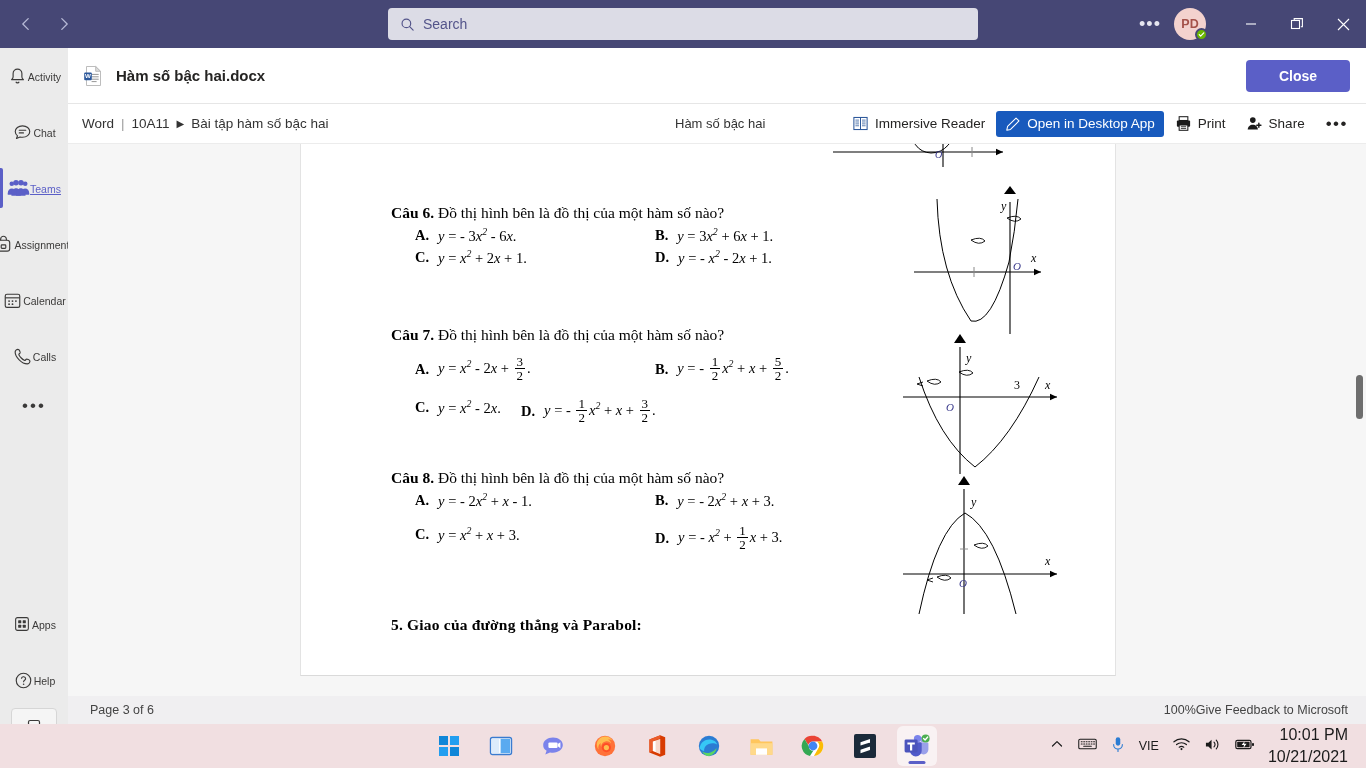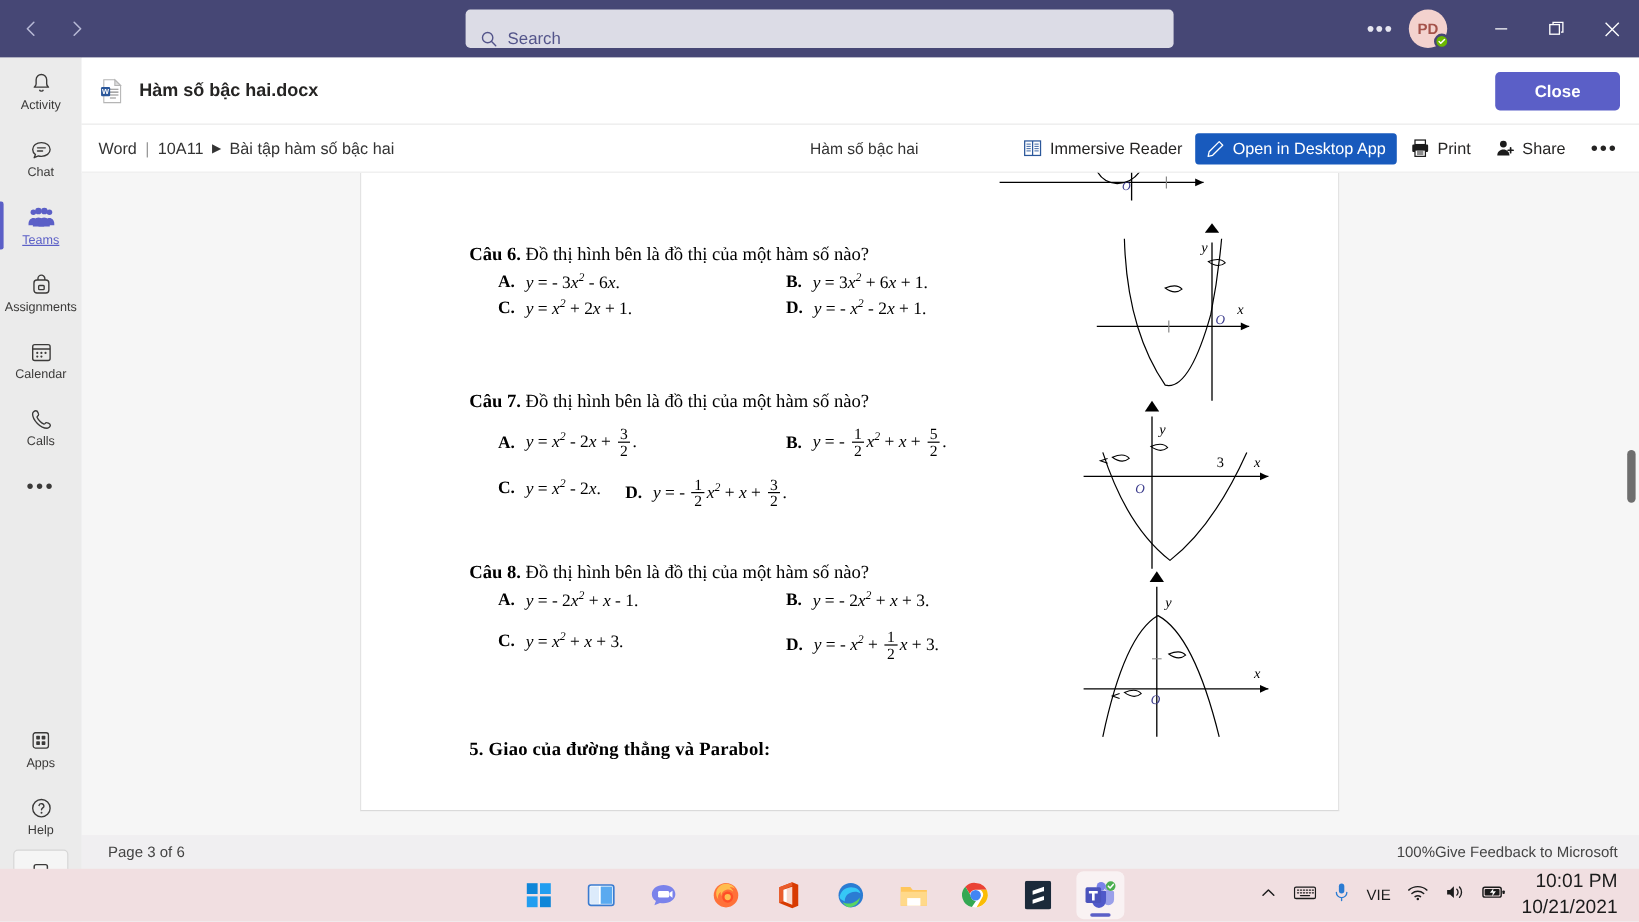--- a/index.html
+++ b/index.html
@@ -18,21 +18,21 @@
   }
   .nav-arrows { display: flex; align-items: center; gap: 6px; margin-left: 10px; }
   .nav-btn {
     width: 32px; height: 32px; display: flex; align-items: center; justify-content: center;
     color: #b7b9d6; cursor: pointer; border-radius: 3px;
   }
   .nav-btn svg { display: block; }
   .search-wrap { position: absolute; left: 388px; top: 8px; width: 590px; height: 32px; }
   .search-box {
     width: 100%; height: 100%; background: #dcdce6; border-radius: 4px;
-    display: flex; align-items: flex-end; padding-left: 12px; cursor: text;
+    display: flex; align-items: center; padding-left: 12px; cursor: text;
   }
   .search-box .s-ico { color: #53548a; display: flex; margin-right: 8px; }
   .search-ph { color: #53548a; font-size: 14px; }
   .tb-right { position: absolute; right: 0; top: 0; height: 48px; display: flex; align-items: center; }
   .tb-ellipsis {
     width: 32px; height: 32px; color: #e6e6f0; display: flex; align-items: center;
     justify-content: center; cursor: pointer; font-size: 18px; letter-spacing: 1px;
     margin-right: 8px;
   }
   .avatar-wrap { position: relative; width: 32px; height: 32px; margin-right: 22px; cursor: pointer; }
@@ -51,21 +51,21 @@
     width: 46px; height: 48px; display: flex; align-items: center; justify-content: center;
     color: #ffffff; cursor: pointer;
   }
 
   
   .rail {
     position: absolute; left: 0; top: 48px; width: 68px; height: 720px;
     background: #ebebeb; display: flex; flex-direction: column; align-items: center;
   }
   .rail-item {
-    position: relative; width: 68px; height: 56px; display: flex; flex-direction: column;
+    position: relative; width: 68px; height: 56px; display: flex; flex-direction: row;
     align-items: center; justify-content: center; cursor: pointer; color: #3b3a39;
   }
   .rail-item .ri-icon { height: 22px; display: flex; align-items: center; justify-content: center; }
   .rail-item .ri-label { font-size: 10.5px; margin-top: 3px; line-height: 1; white-space: nowrap; }
   .rail-item.active { color: #5b5fc7; text-decoration: underline; }
   .rail-item.active::before {
     content: ""; position: absolute; left: 0; top: 8px; width: 3px; height: 40px;
     background: #5b5fc7; border-radius: 0 2px 2px 0;
   }
   .rail-more {

